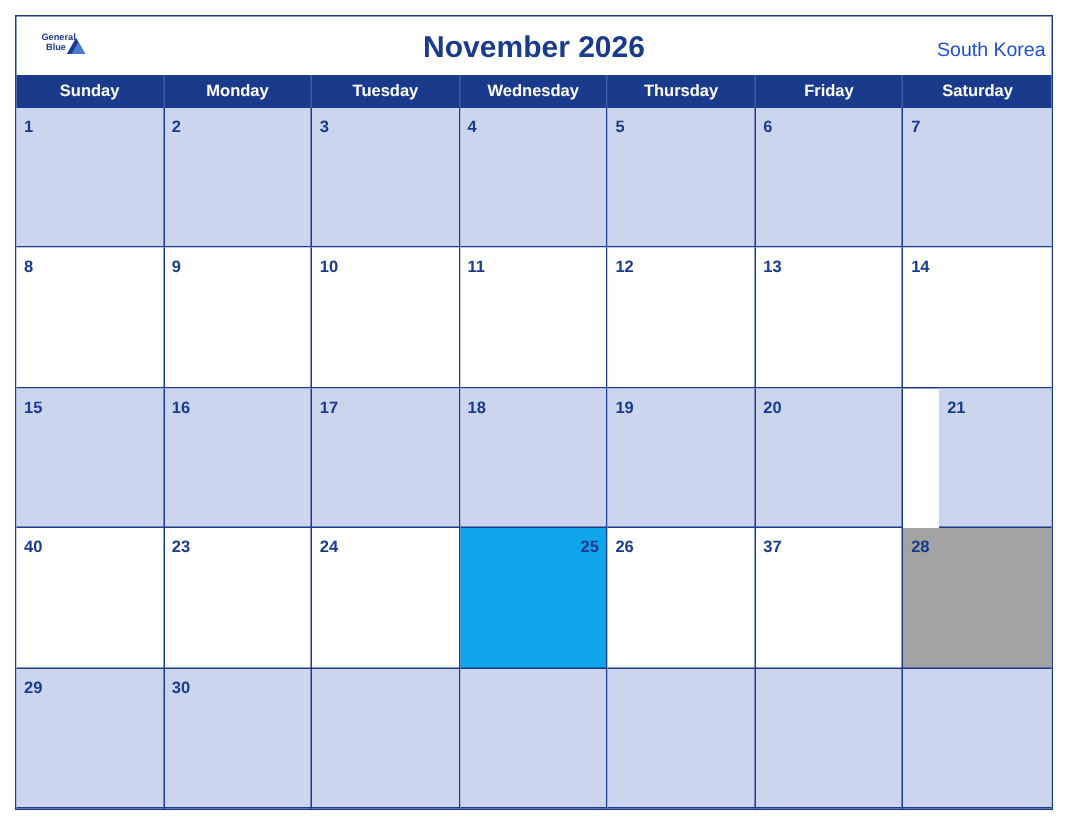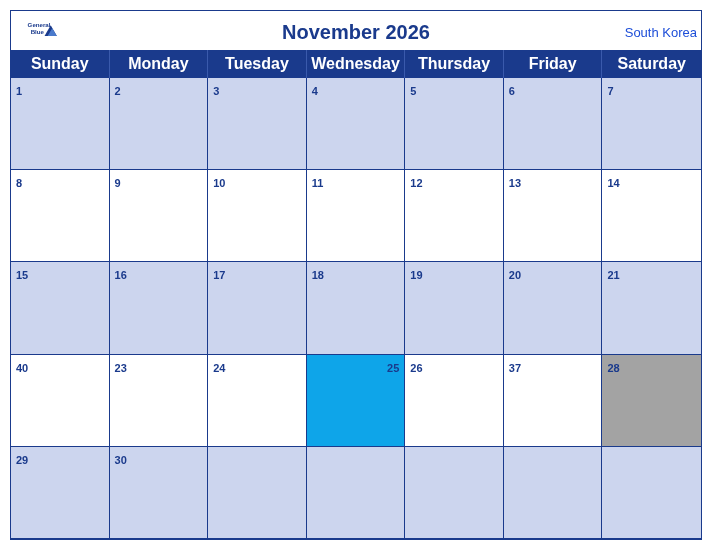--- a/index.html
+++ b/index.html
@@ -53,21 +53,21 @@
       color: #1d4ed8;
     }
     .days-header {
       display: grid;
       grid-template-columns: repeat(7, 1fr);
       background: #1a3a8c;
     }
     .day-header-cell {
       color: #fff;
       text-align: center;
-      font-size: 16px;
+      font-size: 11px;
       font-weight: bold;
       padding: 5px 2px;
       border-right: 1px solid #3a5aac;
     }
     .day-header-cell:last-child {
       border-right: none;
     }
     .calendar-grid {
       display: grid;
       grid-template-columns: repeat(7, 1fr);
@@ -133,21 +133,21 @@
       <div class="calendar-cell" style="background: rgb(255, 255, 255);"><span class="date-number">11</span></div>
       <div class="calendar-cell" style="background: rgb(255, 255, 255);"><span class="date-number">12</span></div>
       <div class="calendar-cell" style="background: rgb(255, 255, 255);"><span class="date-number">13</span></div>
       <div class="calendar-cell" style="background: rgb(255, 255, 255);"><span class="date-number">14</span></div>
       <div class="calendar-cell" style="background: rgb(204, 213, 238);"><span class="date-number">15</span></div>
       <div class="calendar-cell" style="background: rgb(204, 213, 238);"><span class="date-number">16</span></div>
       <div class="calendar-cell" style="background: rgb(204, 213, 238);"><span class="date-number">17</span></div>
       <div class="calendar-cell" style="background: rgb(204, 213, 238);"><span class="date-number">18</span></div>
       <div class="calendar-cell" style="background: rgb(204, 213, 238);"><span class="date-number">19</span></div>
       <div class="calendar-cell" style="background: rgb(204, 213, 238);"><span class="date-number">20</span></div>
-      <div class="calendar-cell" style="background: rgb(204, 213, 238);"><span class="date-number">21</span></div>
+      <div class="calendar-cell" style="background: rgb(204, 213, 238); margin-left: 24px;"><span class="date-number">21</span></div>
       <div class="calendar-cell" style="background: rgb(255, 255, 255);"><span class="date-number">40</span></div>
       <div class="calendar-cell" style="background: rgb(255, 255, 255);"><span class="date-number">23</span></div>
       <div class="calendar-cell" style="background: rgb(255, 255, 255);"><span class="date-number">24</span></div>
       <div class="calendar-cell" style="background: #0ea5e9; text-align: right;"><span class="date-number">25</span></div>
       <div class="calendar-cell" style="background: rgb(255, 255, 255);"><span class="date-number">26</span></div>
       <div class="calendar-cell" style="background: rgb(255, 255, 255);"><span class="date-number">37</span></div>
       <div class="calendar-cell" style="background: #a3a3a3;"><span class="date-number">28</span></div>
       <div class="calendar-cell" style="background: rgb(204, 213, 238);"><span class="date-number">29</span></div>
       <div class="calendar-cell" style="background: rgb(204, 213, 238);"><span class="date-number">30</span></div>
       <div class="calendar-cell" style="background: rgb(204, 213, 238);"></div>

